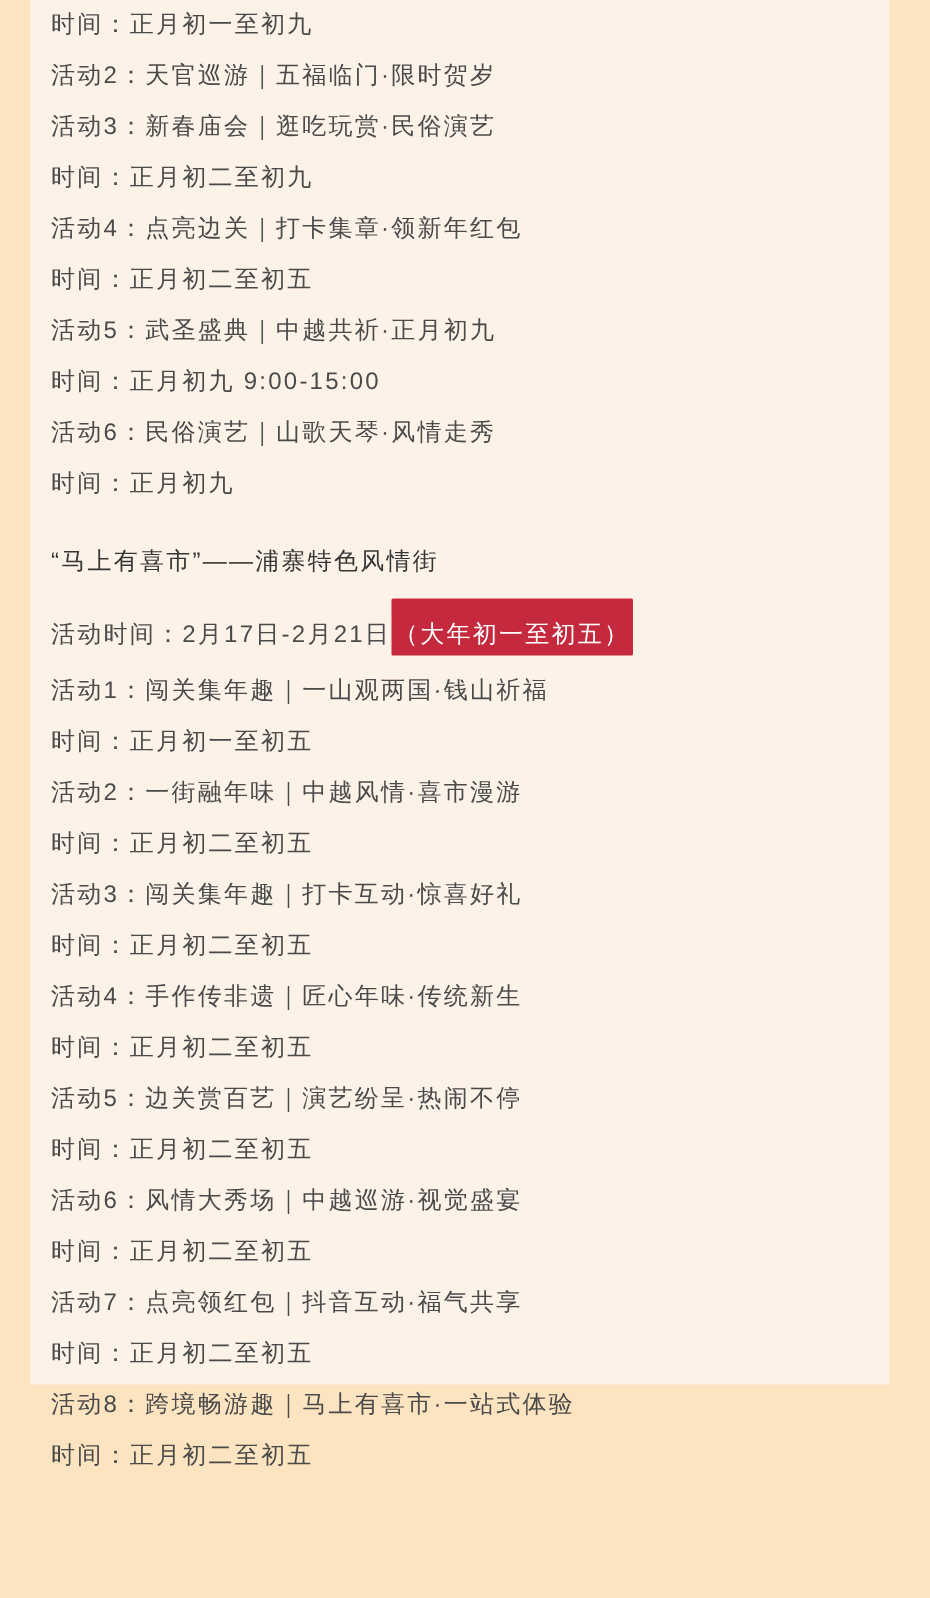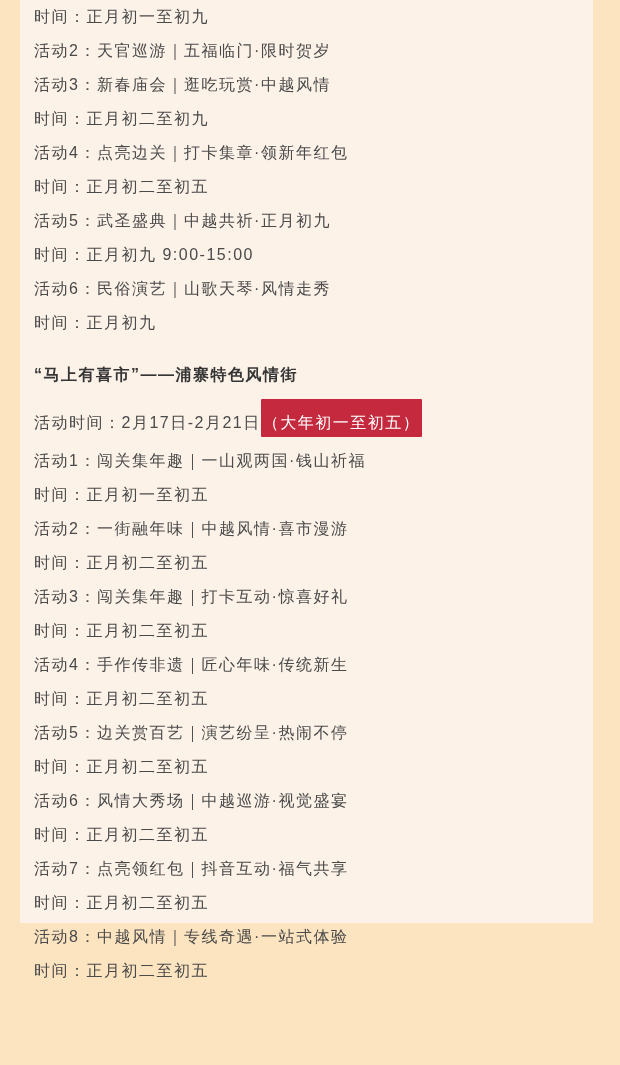--- a/index.html
+++ b/index.html
@@ -27,21 +27,21 @@
     line-height: 20px;
     letter-spacing: 1.5px;
     color: #4a4a4a;
     white-space: nowrap;
   }
   .heading {
     margin: 32px 0 14px 0;
     font-size: 16px;
     line-height: 20px;
     letter-spacing: 1.5px;
-    font-weight: bold;
+    font-weight: normal;
     color: #353535;
     white-space: nowrap;
   }
   .badge {
     display: inline-block;
     background: #c5293d;
     color: #ffffff;
     padding: 15px 2px 3px 2px;
     border-radius: 1px;
     line-height: 20px;
@@ -50,21 +50,21 @@
 </style>
 </head>
 <body>
 
 <div class="page">
   <div class="panel">
 
     <div>
         <p class="line">时间：正月初一至初九</p>
         <p class="line">活动2：天官巡游｜五福临门·限时贺岁</p>
-        <p class="line">活动3：新春庙会｜逛吃玩赏·中越风情</p>
+        <p class="line">活动3：新春庙会｜逛吃玩赏·民俗演艺</p>
         <p class="line">时间：正月初二至初九</p>
         <p class="line">活动4：点亮边关｜打卡集章·领新年红包</p>
         <p class="line">时间：正月初二至初五</p>
         <p class="line">活动5：武圣盛典｜中越共祈·正月初九</p>
         <p class="line">时间：正月初九 9:00-15:00</p>
         <p class="line">活动6：民俗演艺｜山歌天琴·风情走秀</p>
         <p class="line">时间：正月初九</p>
       </div>
 
     <h2 class="heading">“马上有喜市”——浦寨特色风情街</h2>
@@ -79,18 +79,18 @@
         <p class="line">活动3：闯关集年趣｜打卡互动·惊喜好礼</p>
         <p class="line">时间：正月初二至初五</p>
         <p class="line">活动4：手作传非遗｜匠心年味·传统新生</p>
         <p class="line">时间：正月初二至初五</p>
         <p class="line">活动5：边关赏百艺｜演艺纷呈·热闹不停</p>
         <p class="line">时间：正月初二至初五</p>
         <p class="line">活动6：风情大秀场｜中越巡游·视觉盛宴</p>
         <p class="line">时间：正月初二至初五</p>
         <p class="line">活动7：点亮领红包｜抖音互动·福气共享</p>
         <p class="line">时间：正月初二至初五</p>
-        <p class="line">活动8：中越风情｜专线奇遇·一站式体验</p>
+        <p class="line">活动8：跨境畅游趣｜马上有喜市·一站式体验</p>
         <p class="line">时间：正月初二至初五</p>
       </div>
 
   </div>
 </div>
 
 </body></html>

